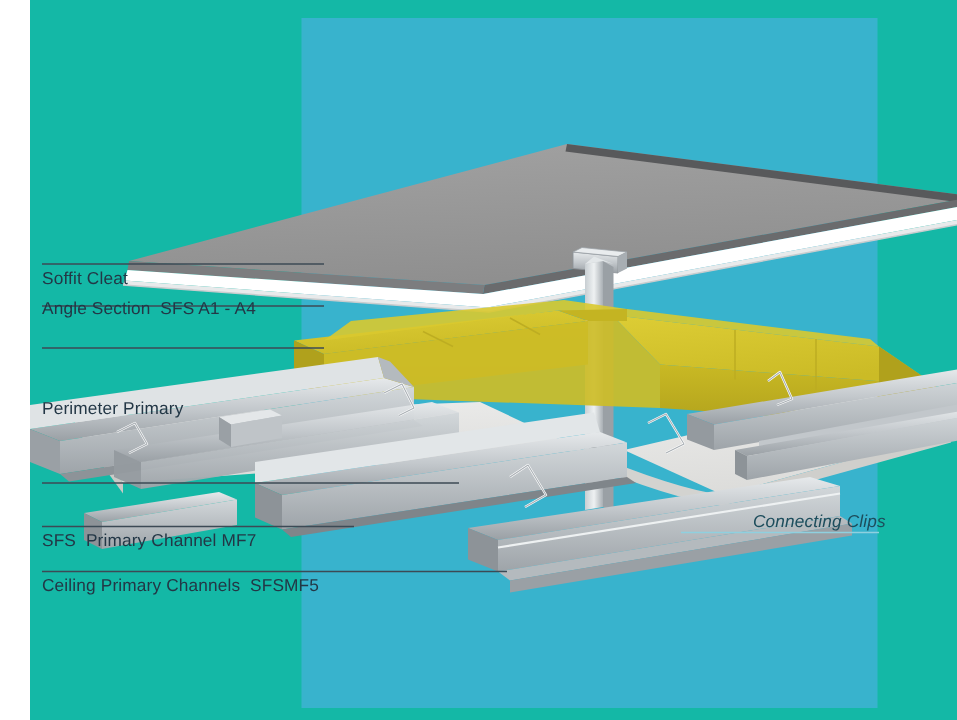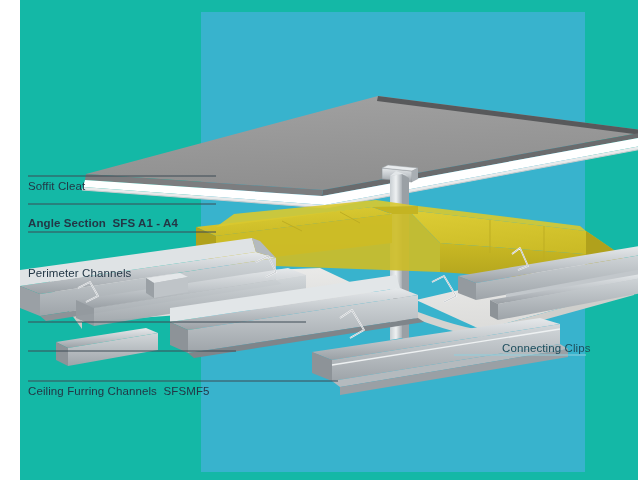--- a/index.html
+++ b/index.html
@@ -11,23 +11,23 @@
   #stage{position:absolute;left:0;top:0;width:638px;height:480px;background:#14b8a6;margin-left:20px;}
   #scene{position:absolute;left:0;top:0;width:638px;height:480px;}
   .lbl{
     position:absolute;
     font-size:11.5px;
     color:#233746;
     letter-spacing:0.1px;
     line-height:13.5px;
     white-space:pre;
   }
-  .lbl.right{ color:#1d4d5c; }
+  .lbl.right{ color:#1d4d5c;font-style:italic; }
   .l-soffit{left:8px;top:180px;}
-  .l-angle{left:8px;top:217px;font-weight:bold;}
+  .l-angle{left:8px;top:200px;}
   .l-perim{left:8px;top:240px;}
   .l-gyp{left:8px;top:326px;}
   .l-sfs{left:8px;top:355px;}
   .l-furr{left:8px;top:385px;}
   .l-clips{left:482px;top:342px;}
 </style>
 </head>
 <body>
 
 <div id="stage">
@@ -201,22 +201,23 @@
       <line x1="8" y1="381" x2="318" y2="381"></line>
       <line x1="434" y1="355" x2="566" y2="355" stroke="#8fd0df"></line>
     </g>
   </svg>
 
   <div class="lbl l-soffit">Soffit Cleat</div>
 
   <div class="lbl l-angle">Angle Section  SFS A1 - A4</div>
 
   <div class="lbl l-perim">
-    <div>Perimeter Channels</div>
+    <div>Perimeter Primary</div>
   </div>
 
 
-
-  <div class="lbl l-furr">Ceiling Furring Channels  SFSMF5</div>
+  <div class="lbl l-sfs">SFS  Primary Channel MF7</div>
+
+  <div class="lbl l-furr">Ceiling Primary Channels  SFSMF5</div>
 
   <div class="lbl right l-clips">Connecting Clips</div>
 
 </div>
 
 </body></html>

